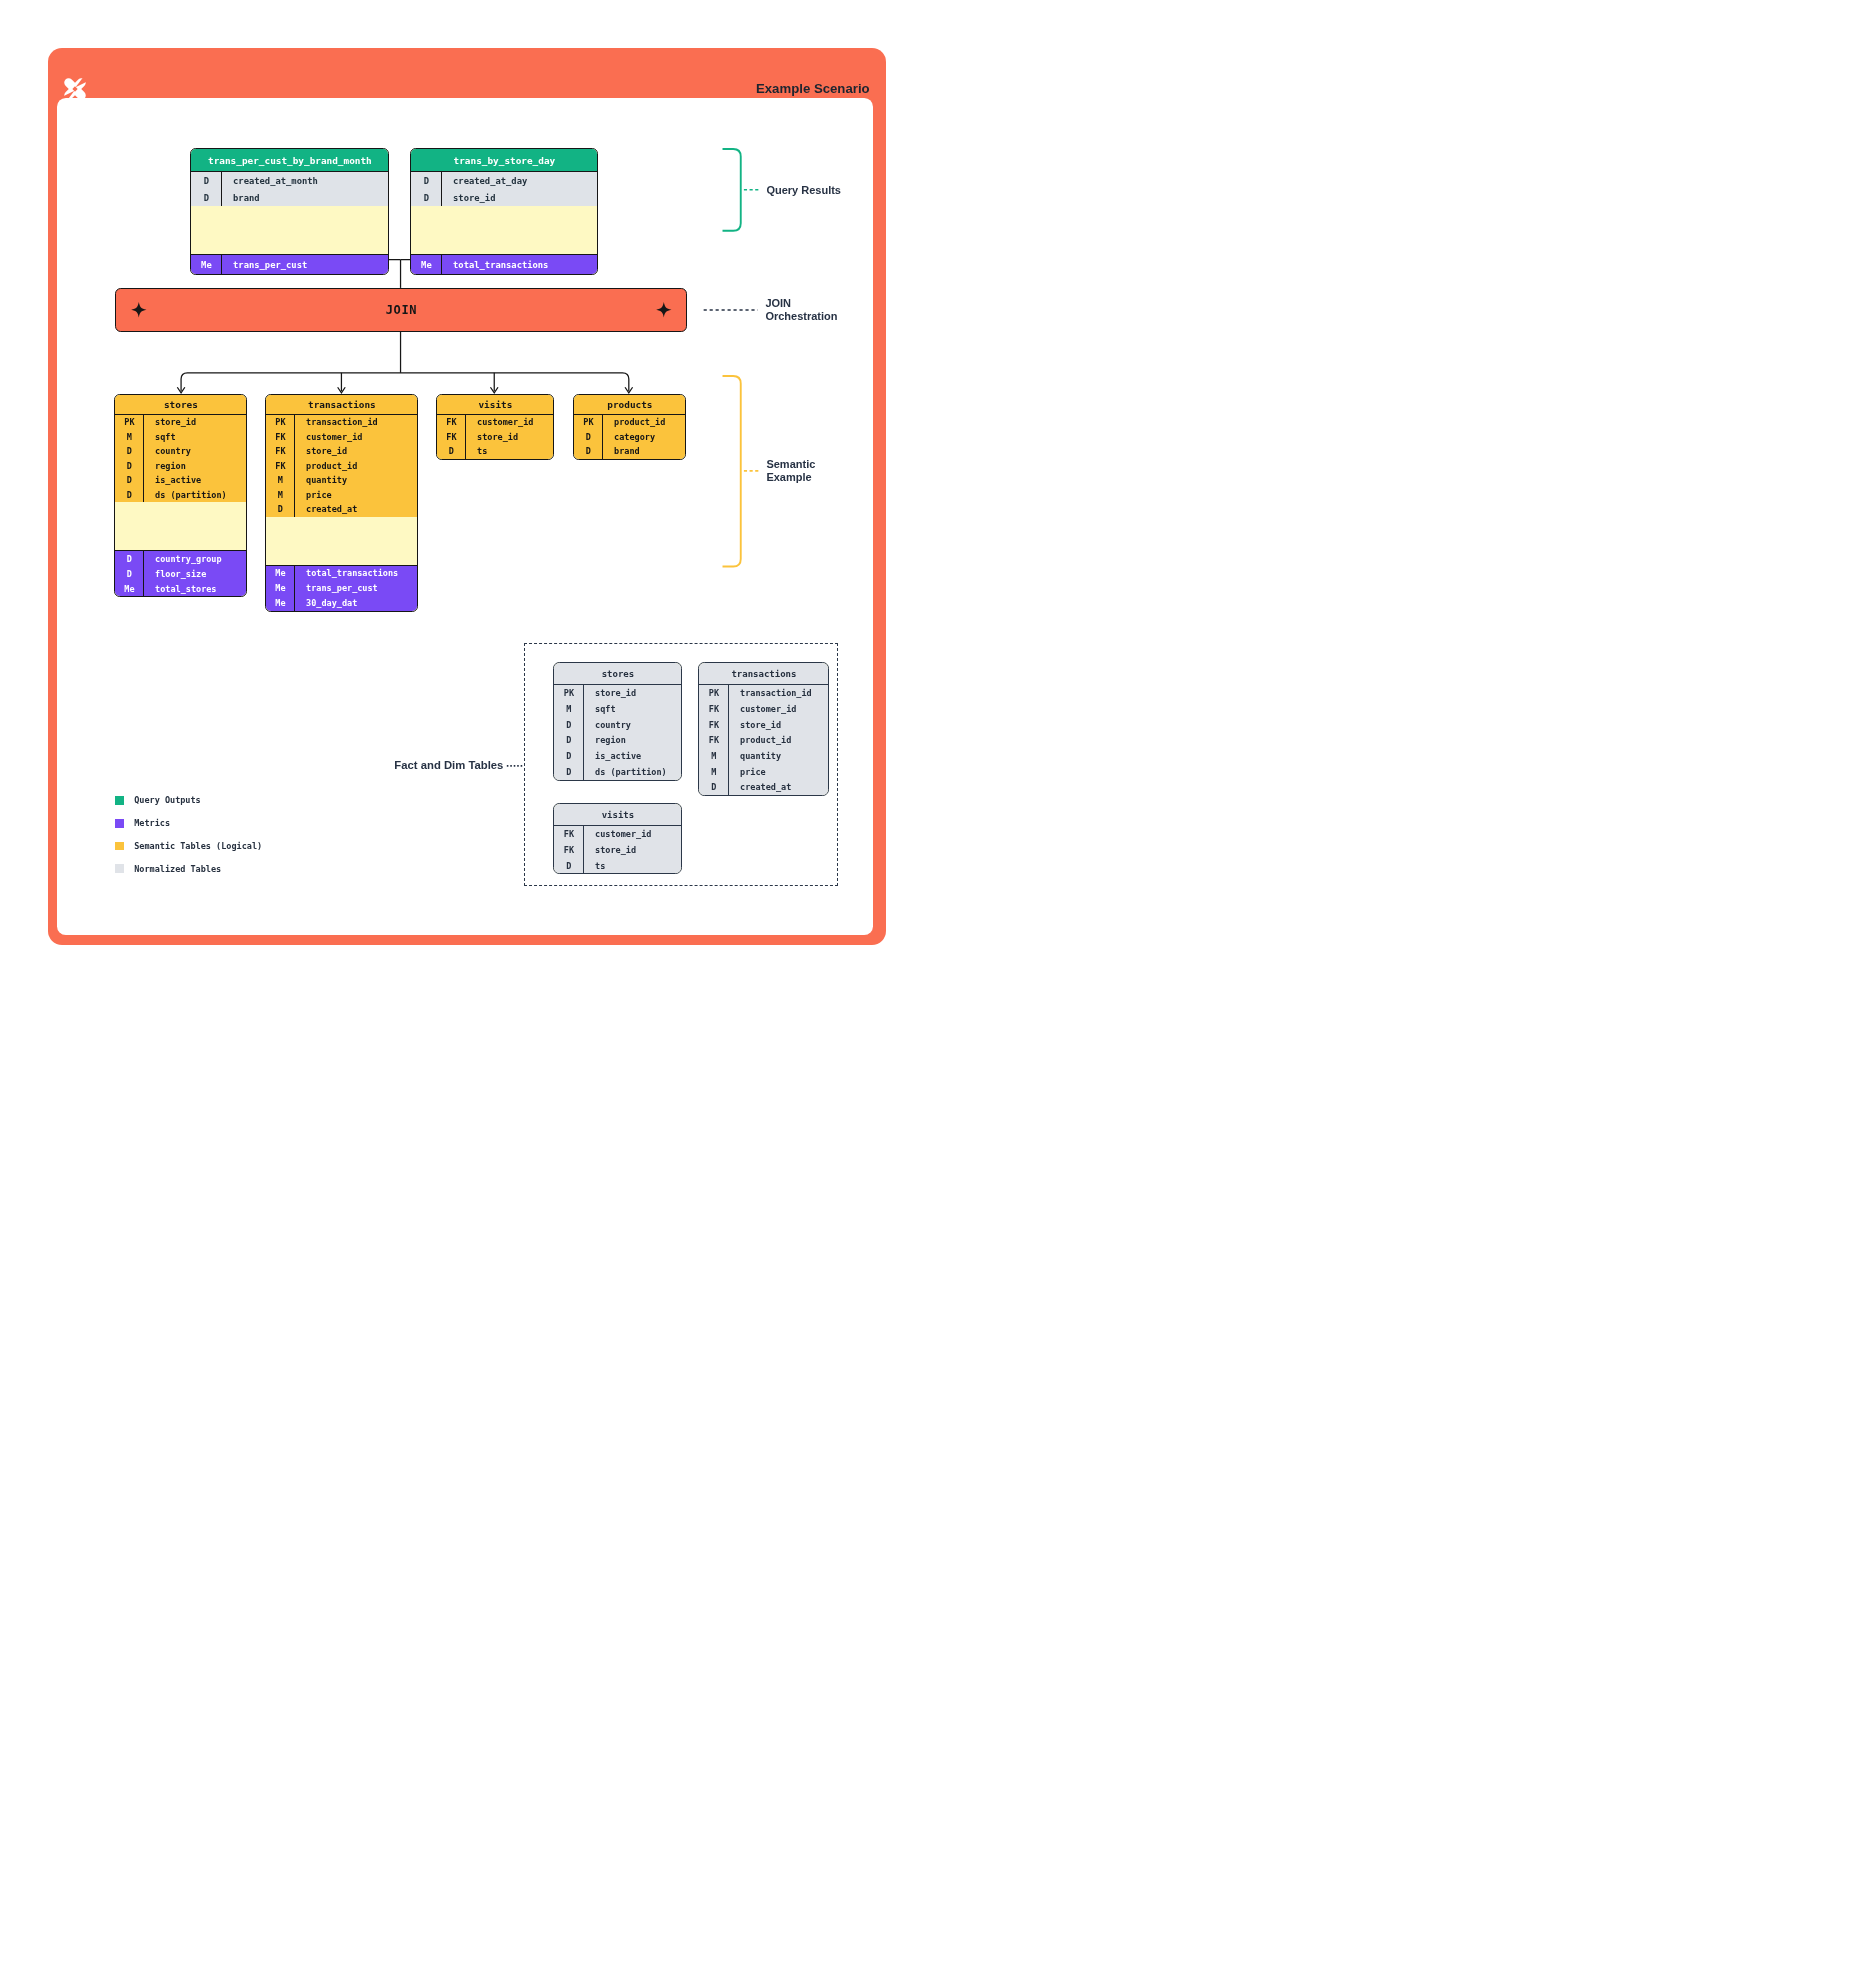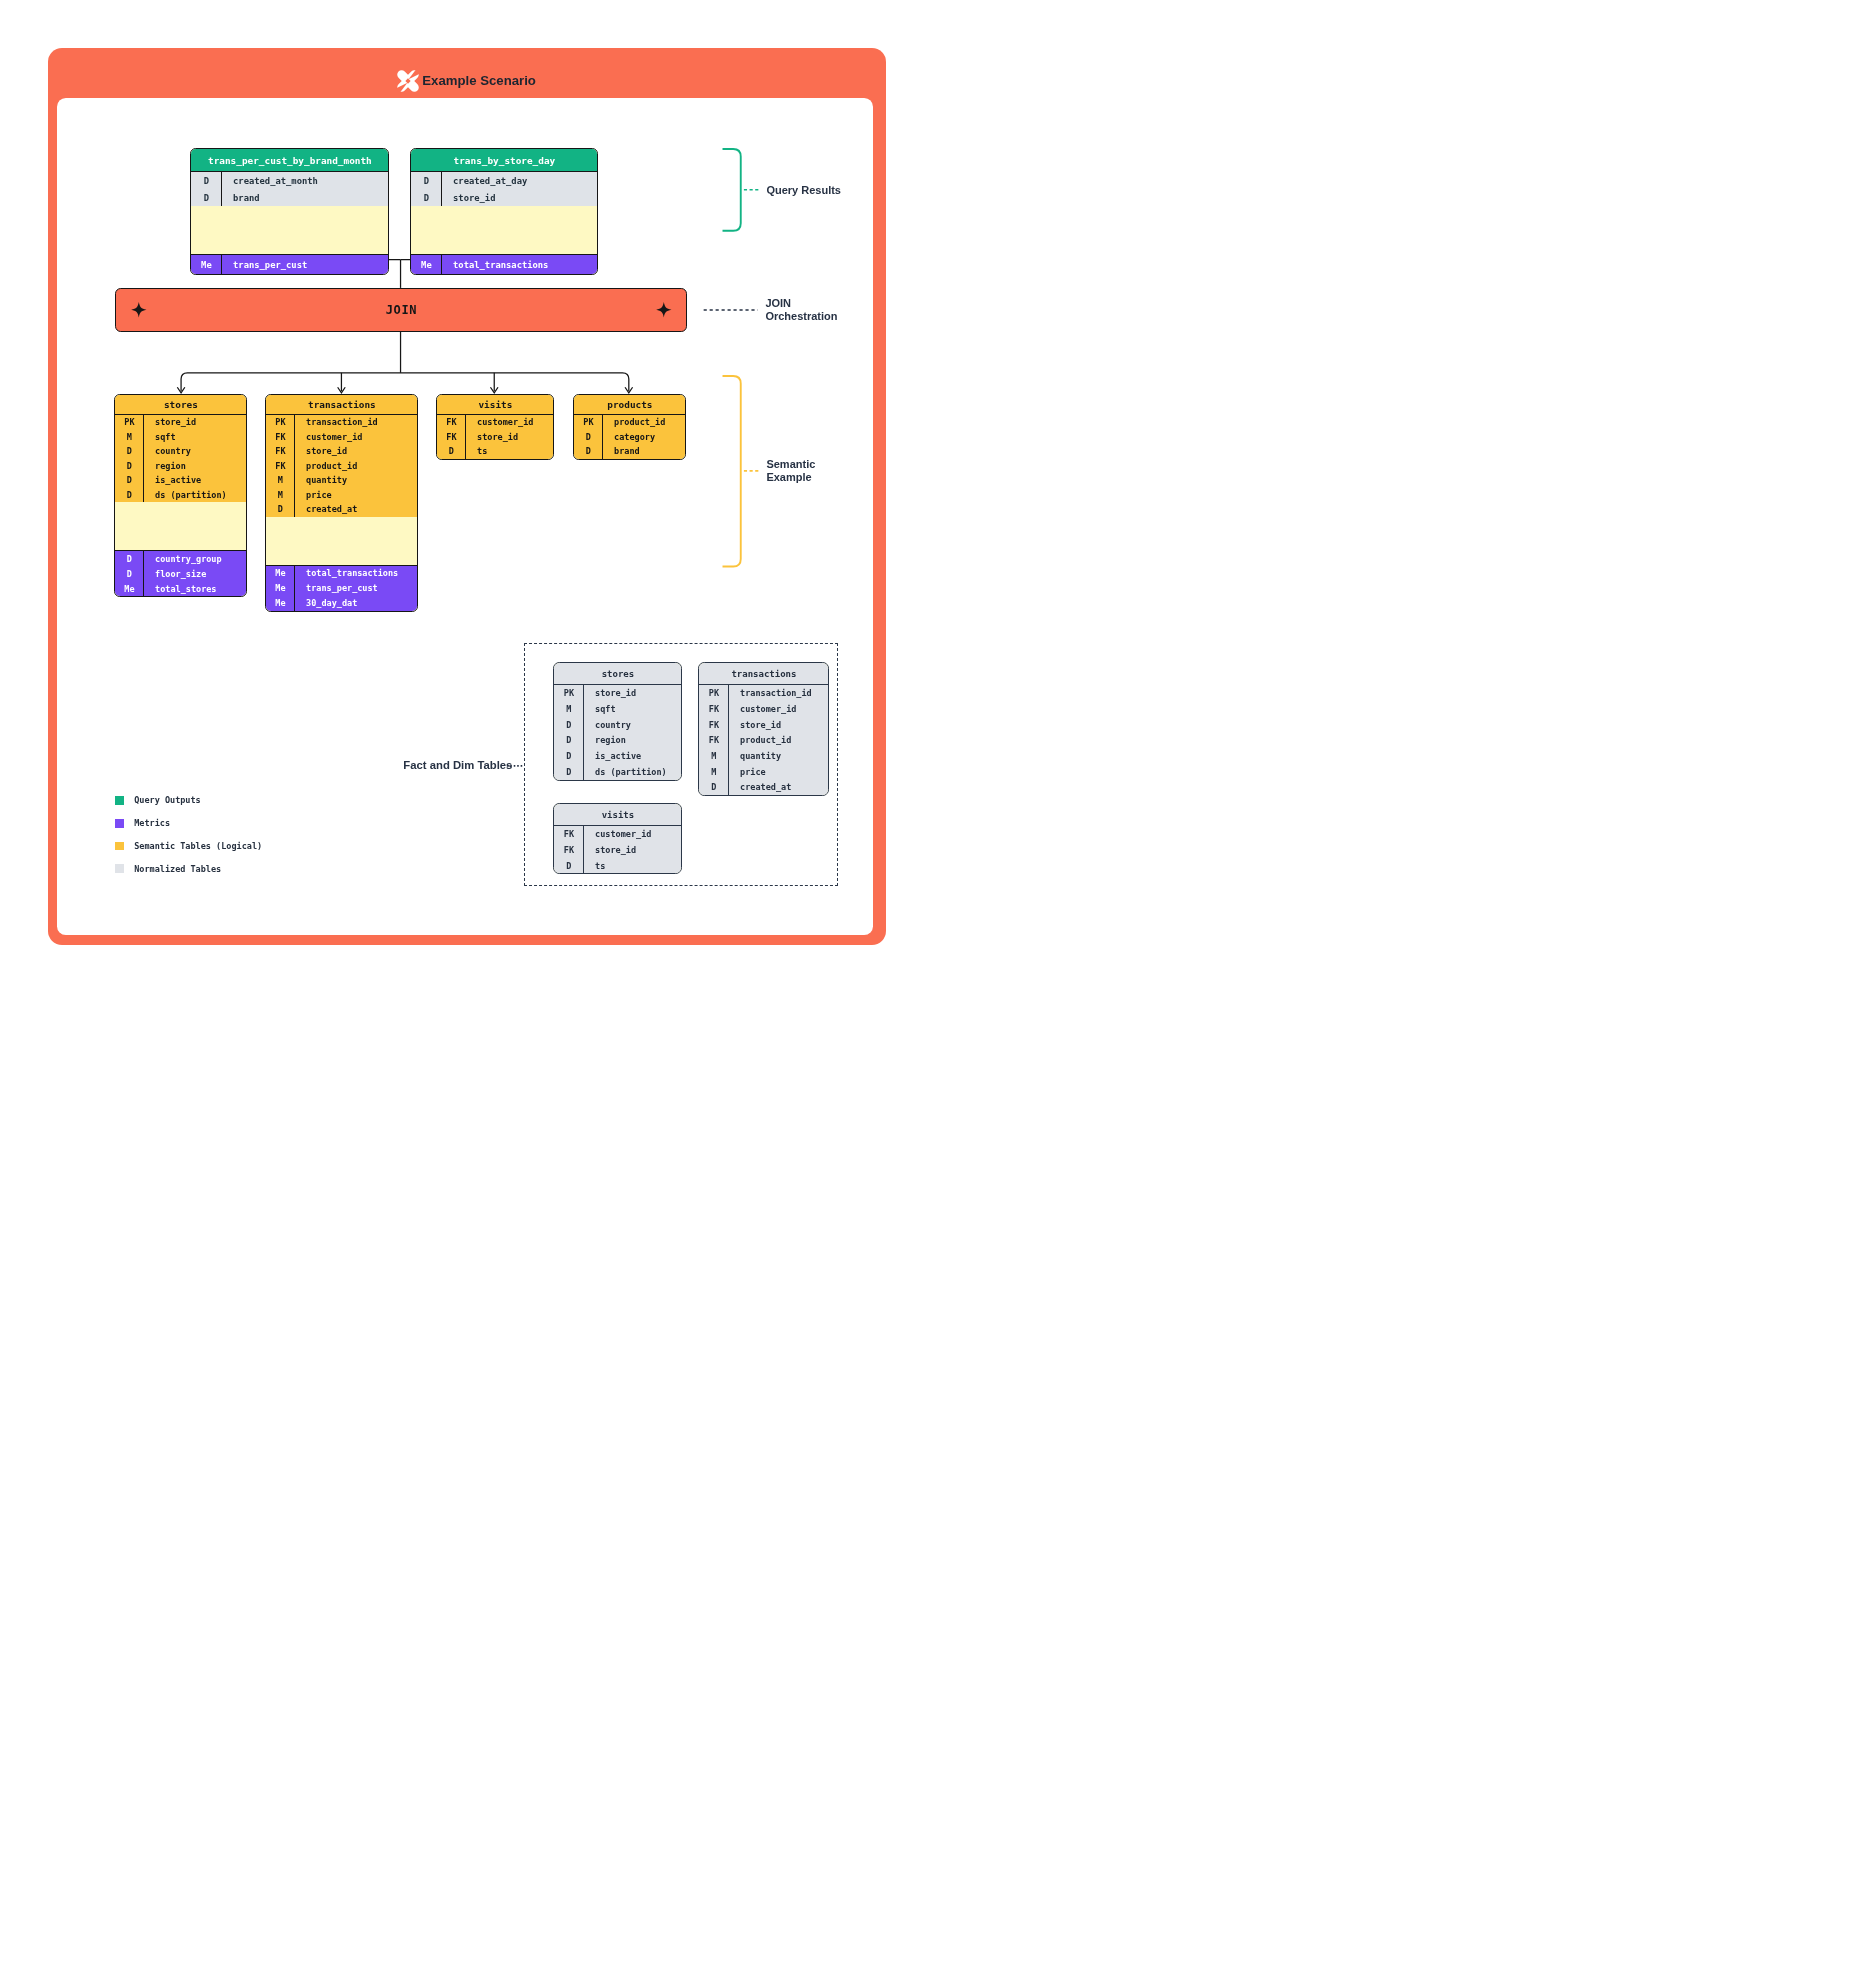--- a/index.html
+++ b/index.html
@@ -1,20 +1,20 @@
 <!DOCTYPE html>
 <html style="font-size:10px"><head>
 <meta charset="utf-8">
 <style>
   html,body{margin:0;padding:0;background:#ffffff;}
   .page{position:relative;width:934px;height:992px;background:#ffffff;overflow:hidden;
         font-family:"DejaVu Sans Mono",monospace;}
   .card{position:absolute;left:48px;top:48px;width:838px;height:897px;background:#FA6E51;border-radius:14px;}
-  .card-header{position:absolute;left:0;top:0;width:100%;height:65px;display:flex;align-items:center;
-               justify-content:center;box-sizing:border-box;padding:0 16.4px 0 12.6px;}
+  .card-header{position:absolute;left:0;top:8px;width:100%;height:65px;display:flex;align-items:center;
+               justify-content:space-between;box-sizing:border-box;padding:0 16.4px 0 12.6px;}
   .logo{width:28px;height:28px;}
   .title{font-family:"Liberation Sans",sans-serif;font-weight:bold;font-size:13.2px;color:#1d2530;}
   .panel{position:absolute;left:9.4px;top:50px;width:816px;height:837px;background:#ffffff;border-radius:8.8px;}
   .overlay{position:absolute;left:0;top:0;width:816px;height:837px;pointer-events:none;z-index:2;}
 
   
   .tbl{position:absolute;border:1.6px solid #161616;border-radius:5.7px;overflow:hidden;z-index:4;
        box-sizing:border-box;background:#fef9c3;}
   .tbl .tbl-h{display:flex;align-items:center;justify-content:center;font-weight:bold;
               border-bottom:1.6px solid #161616;}
@@ -376,21 +376,21 @@
 
       <div class="ann" style="left:709px;top:86px;">Query Results</div>
       <div class="ann" style="left:708px;top:199px;">
         <div>JOIN</div>
         <div>Orchestration</div>
       </div>
       <div class="ann" style="left:709px;top:360px;">
         <div>Semantic</div>
         <div>Example</div>
       </div>
-      <div class="ann" style="left:304px;top:661px;width:151px;text-align:right;font-size:11.3px;">Fact and Dim Tables</div>
+      <div class="ann" style="left:295px;top:661px;width:151px;text-align:right;font-size:11.3px;">Fact and Dim Tables</div>
 
       <div class="legend">
           <div class="legend-item">
             <span class="legend-swatch" style="background: rgb(18, 179, 132);"></span>
             <span class="legend-label">Query Outputs</span>
           </div>
           <div class="legend-item">
             <span class="legend-swatch" style="background: rgb(122, 74, 245);"></span>
             <span class="legend-label">Metrics</span>
           </div>

